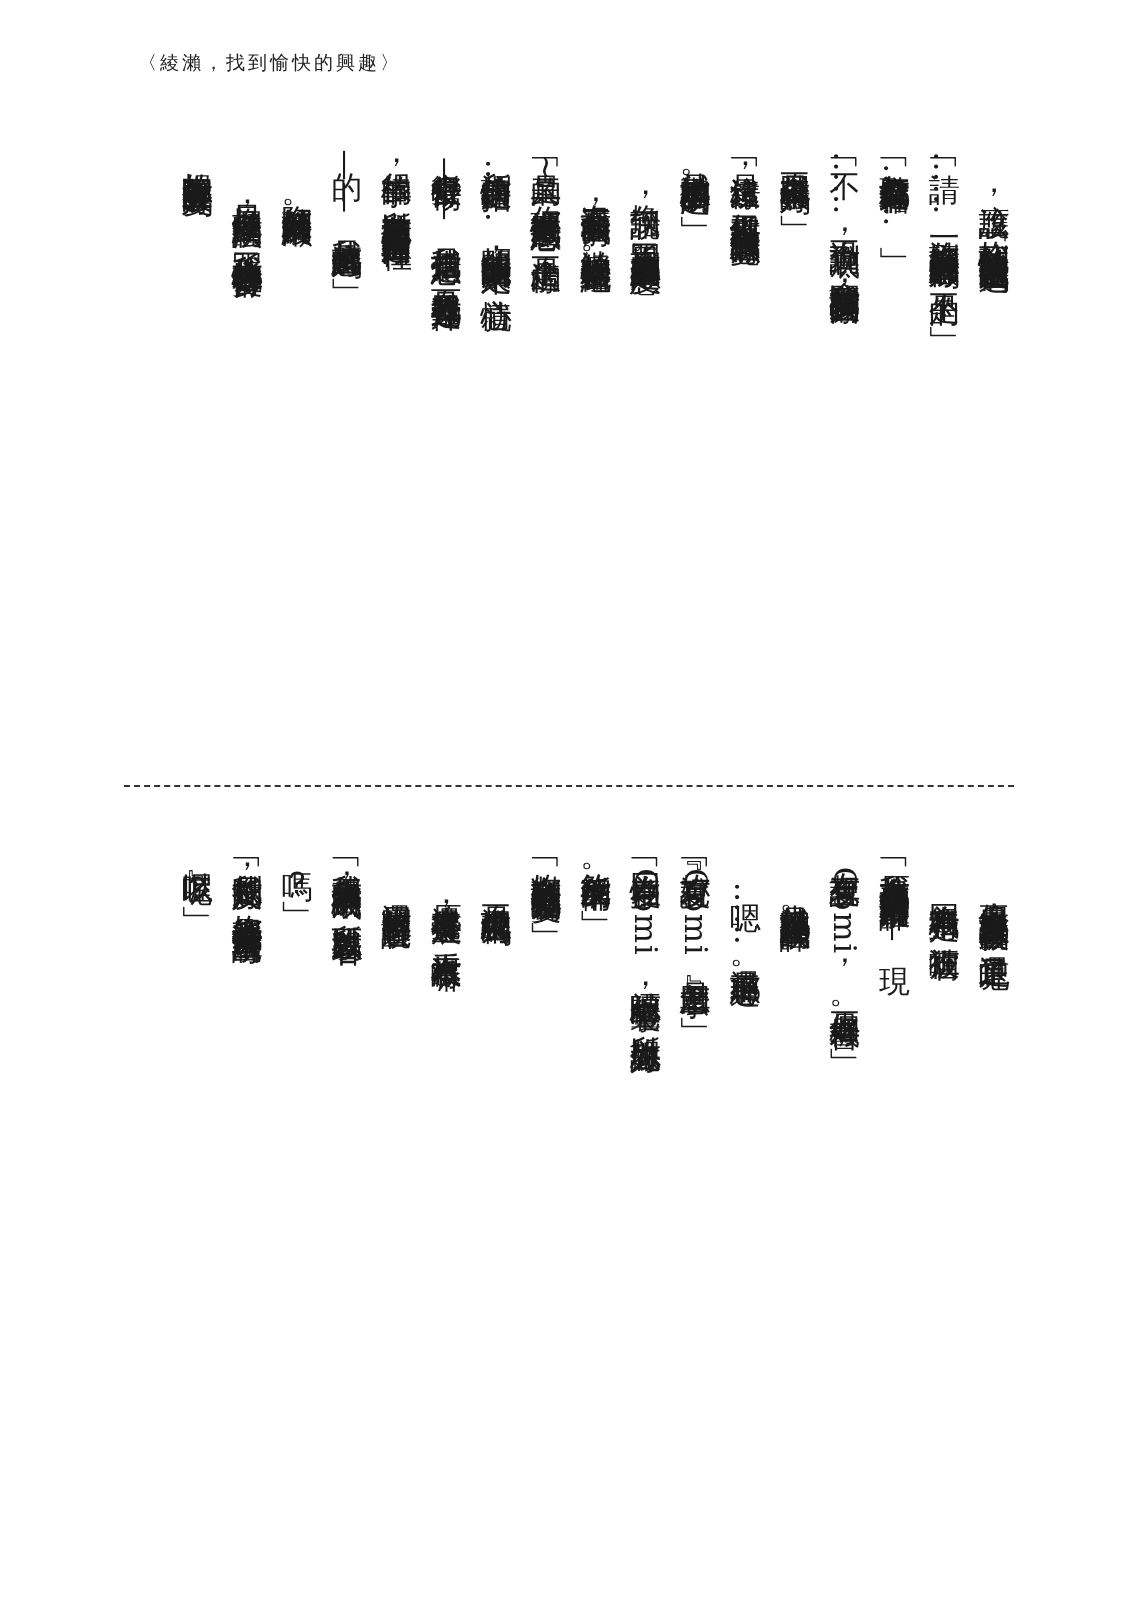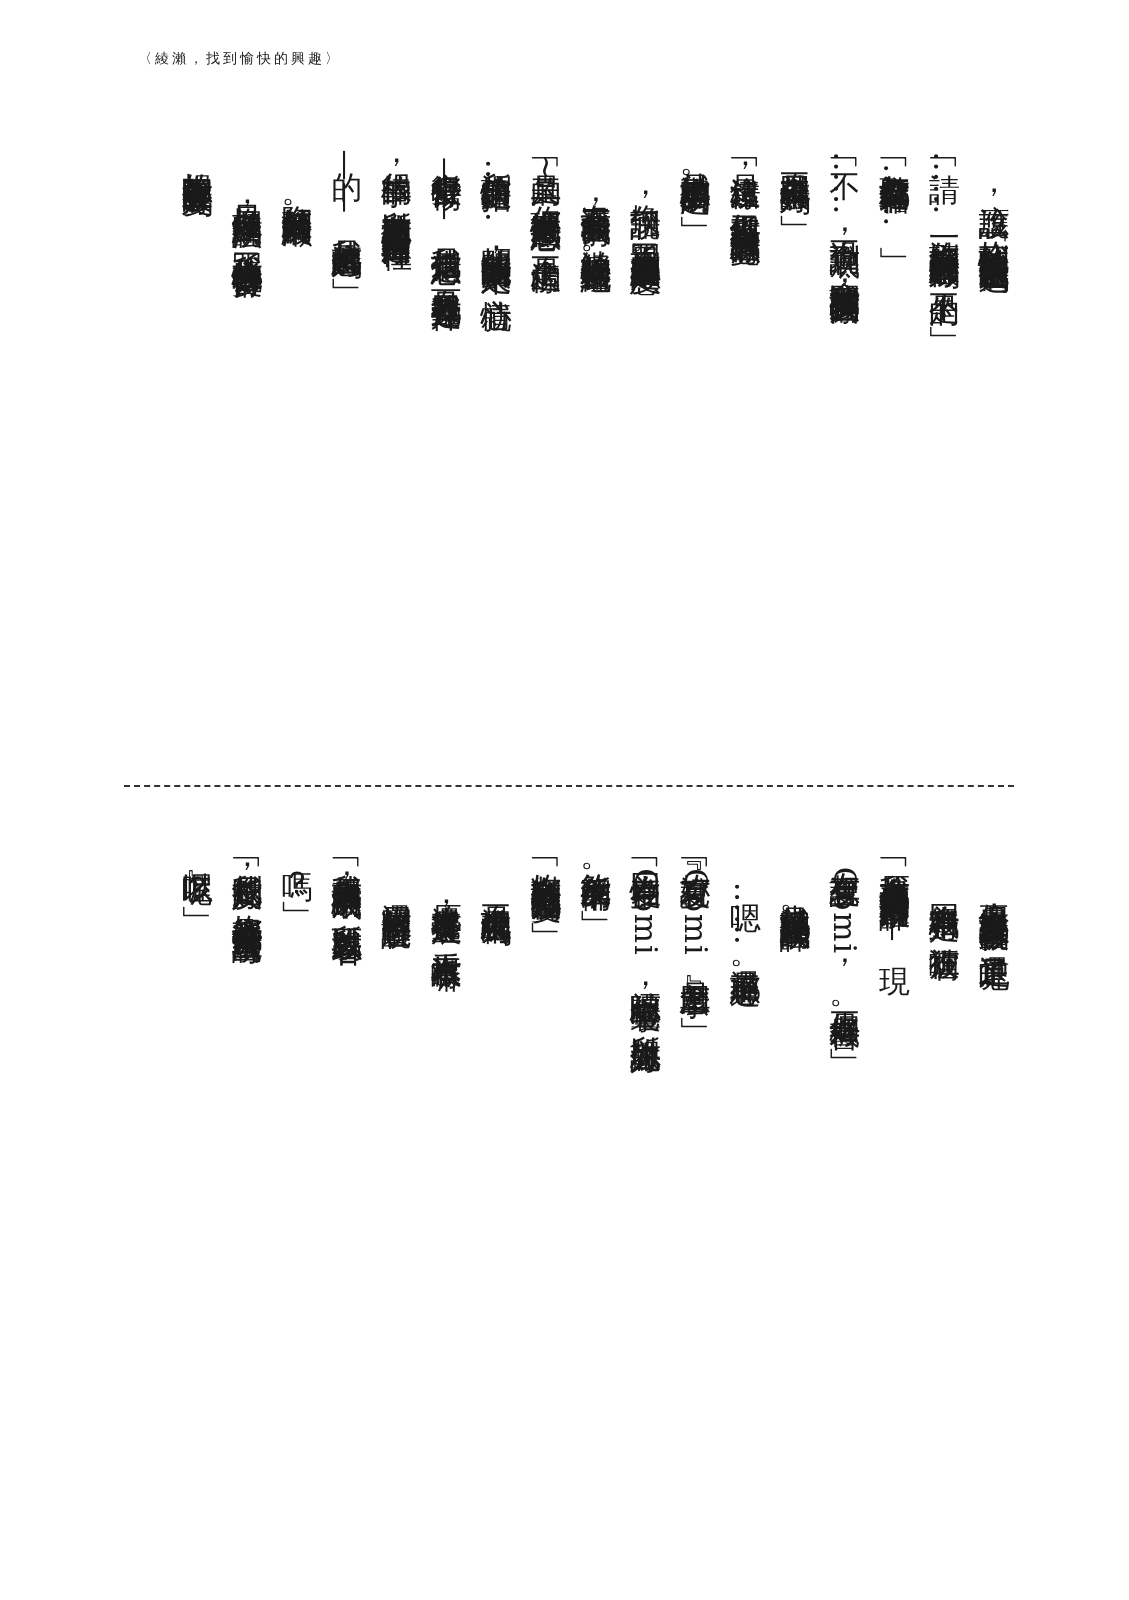--- a/index.html
+++ b/index.html
@@ -12,21 +12,21 @@
       height: 1600px;
       position: relative;
       overflow: hidden;
       font-family: "DejaVu Serif", "Liberation Serif", serif;
       color: #1a1a1a;
     }
     .running-head {
       position: absolute;
       left: 138px;
       top: 50px;
-      font-size: 14px;
+      font-size: 19px;
       letter-spacing: 3px;
       color: #222;
       white-space: nowrap;
     }
     .block {
       position: absolute;
       right: 110px;
       display: flex;
       flex-direction: row-reverse;
       gap: 0;

